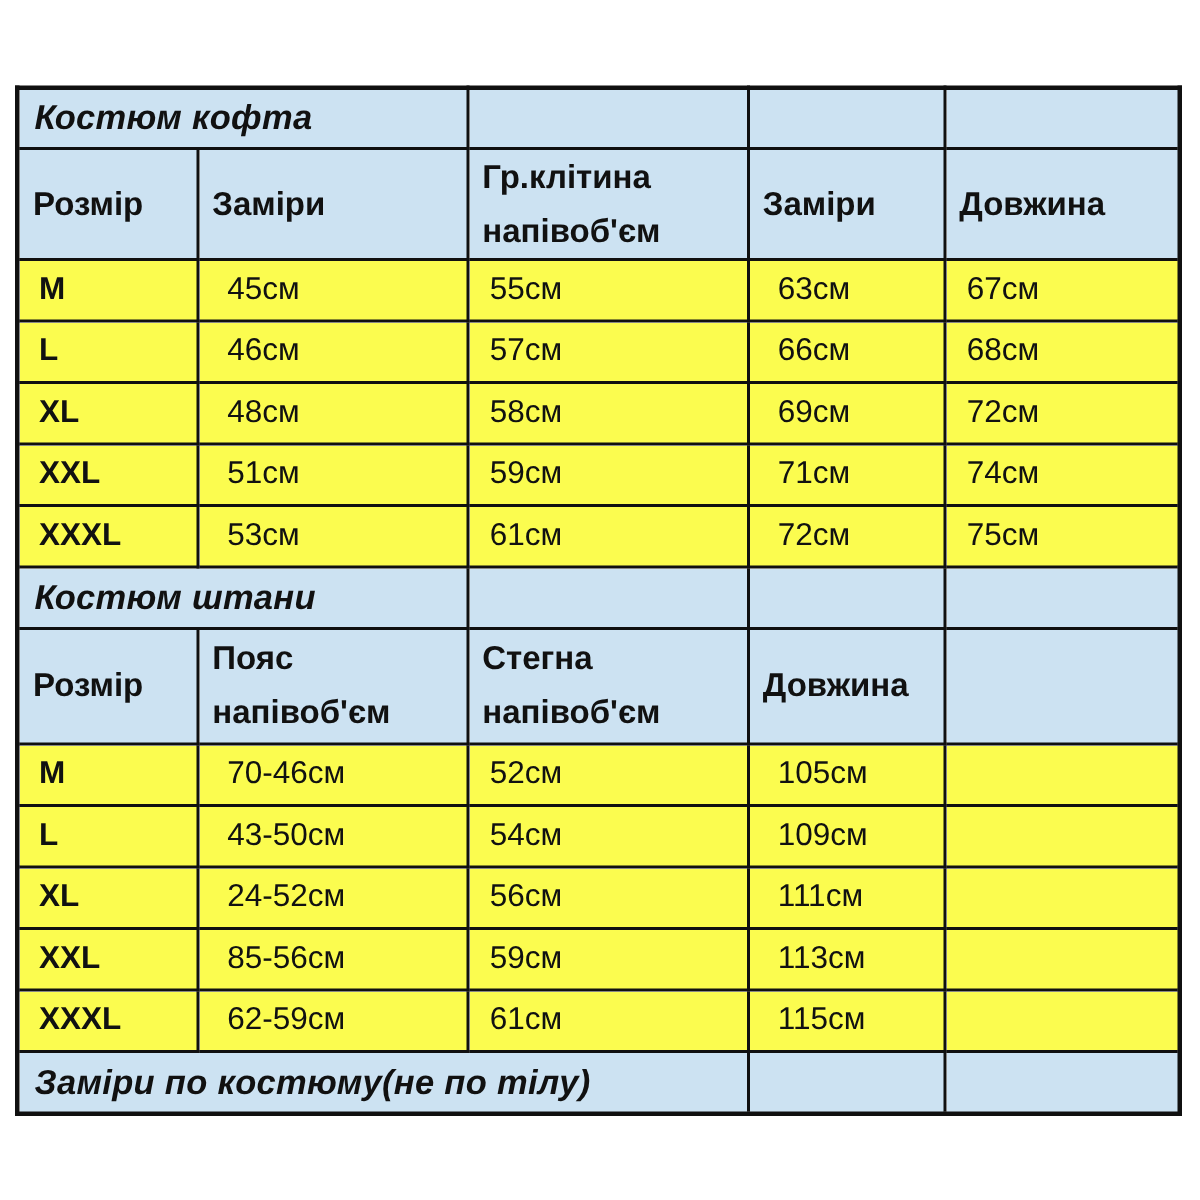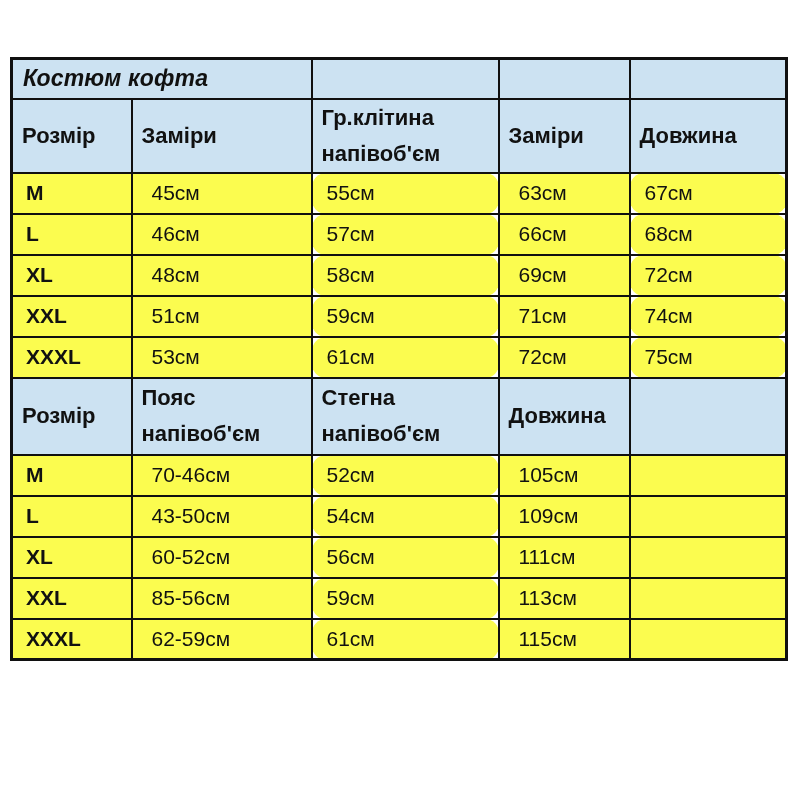--- a/index.html
+++ b/index.html
@@ -49,21 +49,21 @@
     padding-left: 9px;
   }
   .hdr .line { line-height: 36px; }
 
   tr.data-row td { height: 41px; font-size: 21px; }
   .size-cell {
     font-weight: bold;
     padding-left: 13px;
   }
   .val-lg { padding-left: 19px; }  
-  .val-sm { padding-left: 14px; border-radius: 14px; }  
+  .val-sm { padding-left: 14px; }  
 </style>
 </head>
 <body>
 
 <div class="chart-wrap">
 <table class="size-chart">
   <colgroup>
     <col style="width:120px">
     <col style="width:180px">
     <col style="width:187px">
@@ -119,20 +119,26 @@
       <td class="yellow val-sm">74см</td>
     </tr>
     <tr class="data-row">
       <td class="yellow size-cell">XXXL</td>
       <td class="yellow val-lg">53см</td>
       <td class="yellow val-sm">61см</td>
       <td class="yellow val-lg">72см</td>
       <td class="yellow val-sm">75см</td>
     </tr>
 
+    <tr class="title-row2">
+      <td colspan="2" class="blue title-cell">Костюм штани</td>
+      <td class="blue"></td>
+      <td class="blue"></td>
+      <td class="blue"></td>
+    </tr>
 
     <tr class="header-row2">
       <td class="blue hdr">Розмір</td>
       <td class="blue hdr">
         <div class="line">Пояс</div>
         <div class="line">напівоб'єм</div>
       </td>
       <td class="blue hdr">
         <div class="line">Стегна</div>
         <div class="line">напівоб'єм</div>
@@ -150,36 +156,41 @@
     </tr>
     <tr class="data-row">
       <td class="yellow size-cell">L</td>
       <td class="yellow val-lg">43-50см</td>
       <td class="yellow val-sm">54см</td>
       <td class="yellow val-lg">109см</td>
       <td class="yellow"></td>
     </tr>
     <tr class="data-row">
       <td class="yellow size-cell">XL</td>
-      <td class="yellow val-lg">60-52см</td>
+      <td class="yellow val-lg">24-52см</td>
       <td class="yellow val-sm">56см</td>
       <td class="yellow val-lg">111см</td>
       <td class="yellow"></td>
     </tr>
     <tr class="data-row">
       <td class="yellow size-cell">XXL</td>
       <td class="yellow val-lg">85-56см</td>
       <td class="yellow val-sm">59см</td>
       <td class="yellow val-lg">113см</td>
       <td class="yellow"></td>
     </tr>
     <tr class="data-row">
       <td class="yellow size-cell">XXXL</td>
       <td class="yellow val-lg">62-59см</td>
       <td class="yellow val-sm">61см</td>
       <td class="yellow val-lg">115см</td>
       <td class="yellow"></td>
     </tr>
 
+    <tr class="footer-row">
+      <td colspan="3" class="blue title-cell">Заміри по костюму(не по тілу)</td>
+      <td class="blue"></td>
+      <td class="blue"></td>
+    </tr>
 
   </tbody>
 </table>
 </div>
 
 </body></html>

